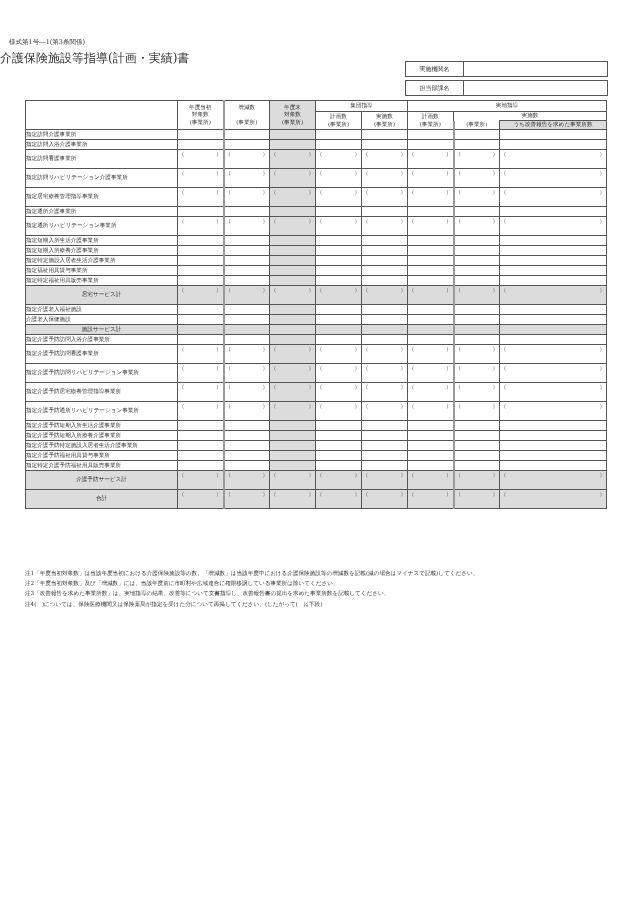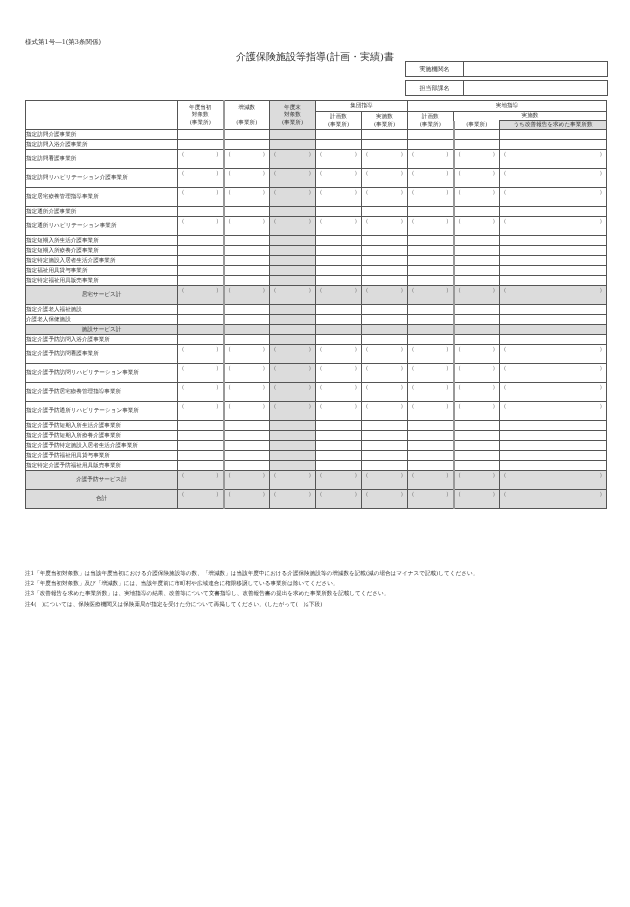--- a/index.html
+++ b/index.html
@@ -1,18 +1,18 @@
 <!DOCTYPE html>
 <html><head>
 <meta charset="utf-8">
 <style>
   html, body { margin:0; padding:0; background:#ffffff; }
   body { width:630px; height:907px; position:relative; font-family:"DejaVu Serif", serif; color:#333; overflow:hidden; }
-  .form-no { position:absolute; left:25px; top:38px; font-size:6.5px; }
-  .doc-title { position:absolute; left:0; width:630px; top:50px; text-align:center; font-size:10px; }
+  .form-no { position:absolute; left:9px; top:38px; font-size:6.5px; }
+  .doc-title { position:absolute; left:0; width:630px; top:50px; text-align:left; font-size:12px; }
   .info-box { position:absolute; left:405px; width:201px; height:14px; border:1px solid #555; display:flex; font-size:6px; }
   .info-box .lbl { width:57px; border-right:1px solid #555; display:flex; align-items:center; justify-content:center; }
   .info-box .val { flex:1; }
   table.main { position:absolute; left:25px; top:100px; border-collapse:collapse; table-layout:fixed; font-size:5.6px; }
   table.main td, table.main th { border:1px solid #555; padding:0; font-weight:normal; vertical-align:middle; overflow:hidden; }
   th { text-align:center; line-height:7.5px; }
   td.name { padding-left:3px; white-space:nowrap; }
   td.center { text-align:center; }
   .gray { background:#dcdcdc; }
   .paren { display:flex; justify-content:space-between; padding:0 4px; height:100%; align-items:flex-start; color:#777; font-size:5.5px; }

